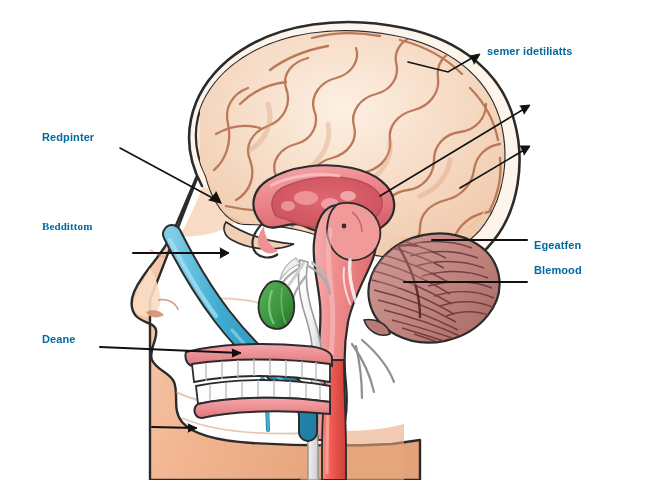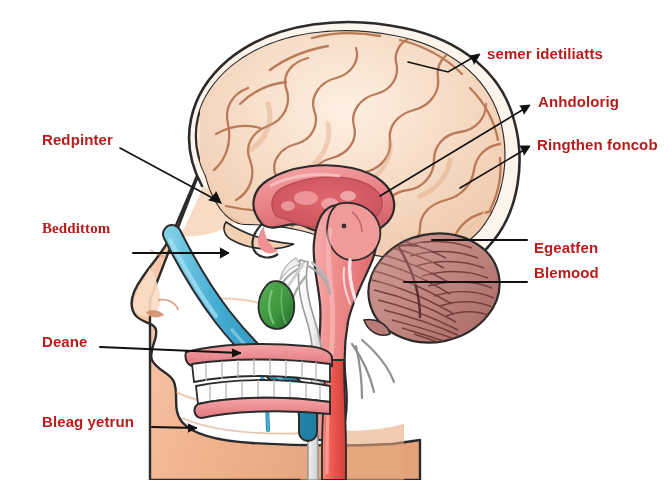--- a/index.html
+++ b/index.html
@@ -1,19 +1,19 @@
 <!DOCTYPE html>
 <html><head>
 <meta charset="utf-8">
 <style>
   html,body{margin:0;padding:0;background:#ffffff;}
   body{width:672px;height:480px;overflow:hidden;font-family:"Liberation Sans",sans-serif;}
   #stage{position:relative;width:672px;height:480px;background:#ffffff;}
   #art{position:absolute;left:0;top:0;width:672px;height:480px;}
-  .lbl{position:absolute;font-family:"Liberation Sans",sans-serif;font-size:15px;font-weight:700;color:#b91c1c;white-space:nowrap;letter-spacing:.1px;}
+  .lbl{position:absolute;font-family:"Liberation Sans",sans-serif;font-size:11px;font-weight:700;color:#0369a1;white-space:nowrap;letter-spacing:.1px;}
   .lbl.r{text-align:left;}
 </style>
 </head>
 <body>
 
 <div id="stage">
 
 <svg id="art" viewBox="0 0 672 480">
   <defs>
     <linearGradient id="gSkin" x1="0" y1="0" x2="1" y2="0.4">
@@ -351,21 +351,18 @@
         </g>
     <g>
           <path d="M404,282 L527,282" stroke-width="2"></path>
         </g>
   </g>
 </svg>
 
 <div class="lbl" style="left:42px;top:131px;text-align:right;">Redpinter</div>
 <div class="lbl" style="left:42px;top:220px;font-family:Liberation Serif, serif;">Beddittom</div>
 <div class="lbl" style="left:42px;top:333px;text-align:center;">Deane</div>
-<div class="lbl" style="left:42px;top:413px;">Bleag yetrun</div>
 
 <div class="lbl r" style="left:487px;top:45px;">semer idetiliatts</div>
-<div class="lbl r" style="left:538px;top:93px;">Anhdolorig</div>
-<div class="lbl r" style="left:537px;top:136px;">Ringthen foncob</div>
 <div class="lbl r" style="left:534px;top:231px;margin-top:8px;">Egeatfen</div>
 <div class="lbl r" style="left:534px;top:264px;">Blemood</div>
 
 </div>
 
 </body></html>

